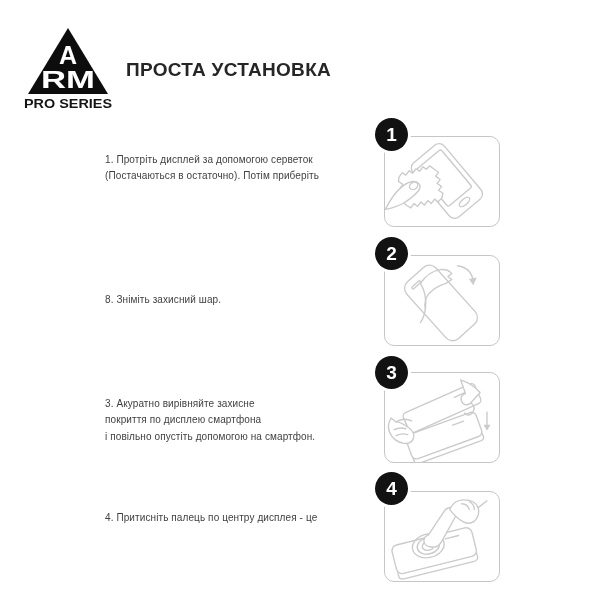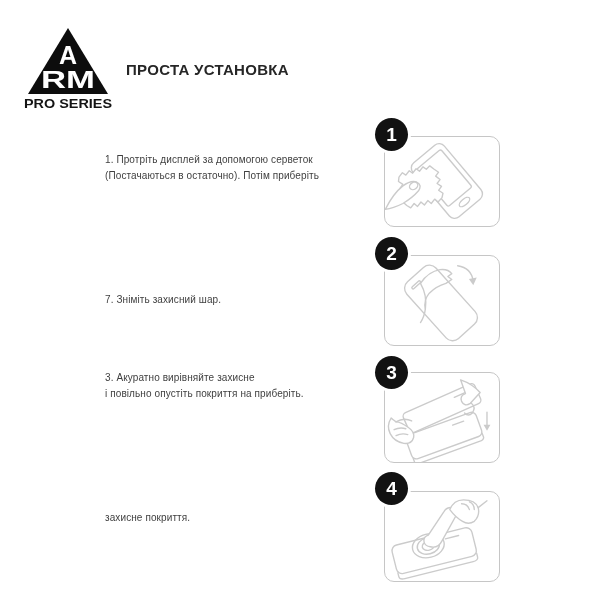--- a/index.html
+++ b/index.html
@@ -2,27 +2,27 @@
 <html><head>
 <meta charset="utf-8">
 <style>
   * { margin:0; padding:0; box-sizing:border-box; }
   html,body { background:#fff; }
   body { width:600px; height:600px; font-family:"Liberation Sans", sans-serif; }
   .sheet { position:relative; width:600px; height:600px; background:#ffffff; overflow:hidden; }
 
   
   .logo { position:absolute; left:20px; top:24px; width:100px; height:88px; }
-  .page-title { position:absolute; left:126px; top:57px; font-size:15px; line-height:26px;
+  .page-title { position:absolute; left:126px; top:57px; font-size:19px; line-height:26px;
                 font-weight:700; color:#262626; letter-spacing:0.3px; white-space:nowrap; }
 
   
   .step-text { position:absolute; left:105px; font-size:10px; line-height:16.4px;
                color:#3f3f3f; letter-spacing:0.1px; white-space:nowrap; }
-  .t1 { top:152px; } .t2 { top:292px; } .t3 { top:370px; } .t4 { top:510px; }
+  .t1 { top:152px; } .t2 { top:292px; } .t3 { top:396px; } .t4 { top:510px; }
 
   
   .figure { position:absolute; left:384px; width:116px; height:91px;
             border:1.4px solid #c6c6c6; border-radius:10px; background:#fff; }
   .f1 { top:136px; } .f2 { top:255px; } .f3 { top:372px; } .f4 { top:491px; }
   .figure svg { position:absolute; left:0; top:0; width:100%; height:100%; }
 
   
   .badge { position:absolute; left:375px; width:33px; height:33px; border-radius:50%;
            background:#121212; box-shadow:0 0 0 3px #ffffff; color:#ffffff;
@@ -64,21 +64,21 @@
         <path fill="#ffffff" d="M0,74 Q8,58 18,50 Q26,44 32,46 Q38,49 34,55 Q28,62 18,68 Q8,73 0,74 Z"></path>
         <ellipse cx="29" cy="50" rx="4.5" ry="3.5" transform="rotate(-35 29 50)"></ellipse>
       </g>
     </svg>
   </div>
   <div class="badge b1">
     <span>1</span>
   </div>
 
   <div class="step-text t2">
-    <div>7. Зніміть захисний шар.</div>
+    <div>8. Зніміть захисний шар.</div>
   </div>
   <div class="figure f2">
     <svg viewBox="0 0 116 91">
       <g class="lineart">
         <g transform="rotate(-42 57 48)">
           <rect x="37" y="9" width="40" height="78" rx="9"></rect>
           <rect x="45" y="16" width="11" height="2.6" rx="1.3"></rect>
         </g>
         <path d="M36,28 Q44,16 56,14 Q64,13 68,18 L64,21 L68,24 L62,28 Q52,31 45,38 Q39,45 41,54"></path>
         <path d="M36,28 Q43,40 41,54 Q40,62 36,68"></path>
@@ -86,21 +86,22 @@
         <polygon points="90,30 85.5,23.5 93.5,22" fill="#cbcbcb" stroke="none"></polygon>
       </g>
     </svg>
   </div>
   <div class="badge b2">
     <span>2</span>
   </div>
 
   <div class="step-text t3">
     <div>3. Акуратно вирівняйте захисне</div>
-    <div>і повільно опустіть покриття на приберіть.</div>
+    <div>покриття по дисплею смартфона</div>
+    <div>і повільно опустіть допомогою на смартфон.</div>
   </div>
   <div class="figure f3">
     <svg viewBox="0 0 116 91">
       <g class="lineart">
         <g transform="rotate(-20 60 64)">
           <rect x="22" y="51" width="76" height="26" rx="5"></rect>
           <line x1="72" y1="57" x2="84" y2="57"></line>
           <path d="M22.5,75 L22.5,79 Q22.5,82 28,82 L92,82 Q97.5,82 97.5,79 L97.5,75"></path>
         </g>
         <g transform="rotate(-24 58 36)">
@@ -116,21 +117,21 @@
         <line x1="104" y1="40" x2="104" y2="56"></line>
         <polygon points="104,59 100.5,53 107.5,53" fill="#cbcbcb" stroke="none"></polygon>
       </g>
     </svg>
   </div>
   <div class="badge b3">
     <span>3</span>
   </div>
 
   <div class="step-text t4">
-    <div>захисне покриття.</div>
+    <div>4. Притисніть палець по центру дисплея - це</div>
   </div>
   <div class="figure f4">
     <svg viewBox="0 0 116 91">
       <g class="lineart">
         <g transform="rotate(-14 50 60)">
           <rect x="8" y="45" width="84" height="30" rx="6"></rect>
           <line x1="64" y1="51" x2="78" y2="51"></line>
           <path d="M8.5,73 L8.5,77 Q8.5,80.5 14,80.5 L86,80.5 Q91.5,80.5 91.5,77 L91.5,73"></path>
         </g>
         <ellipse cx="44" cy="55" rx="6.3" ry="4.6" transform="rotate(-14 44 55)"></ellipse>

